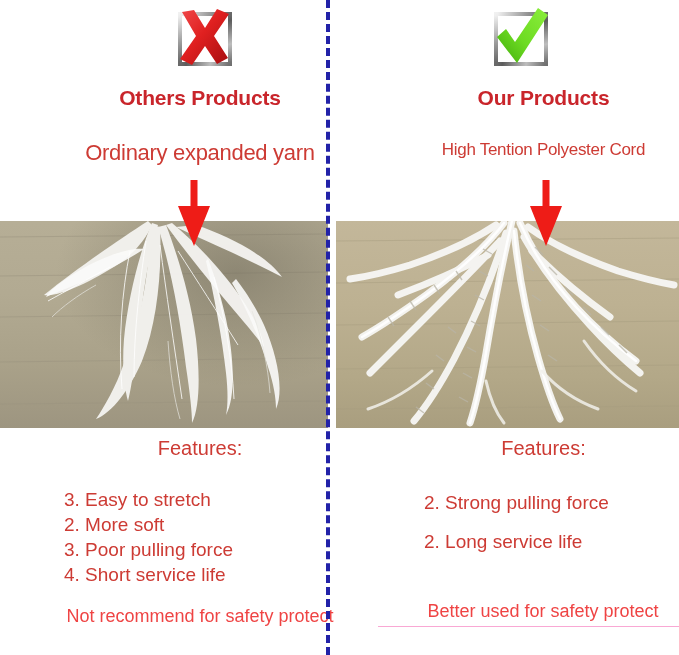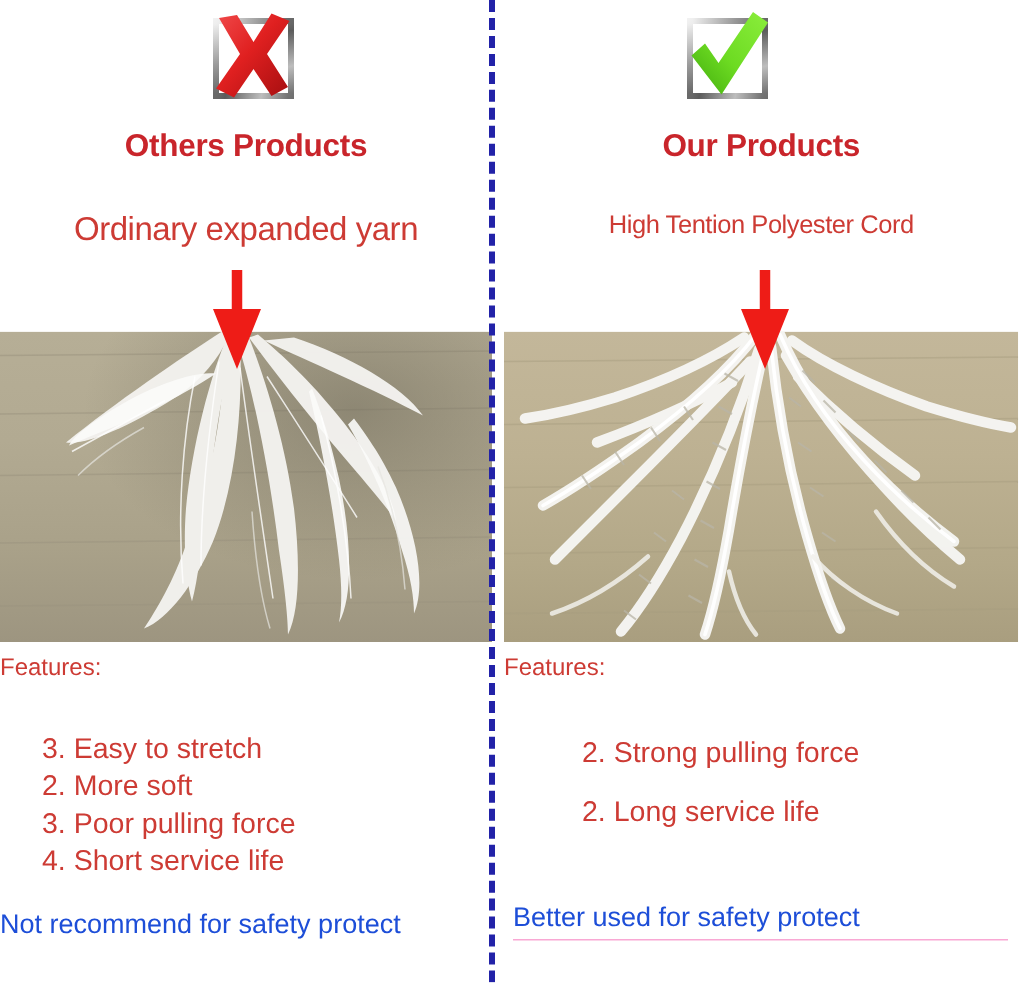--- a/index.html
+++ b/index.html
@@ -17,20 +17,21 @@
     background: #ffffff;
     overflow: hidden;
   }
 
   
   .panel {
     position: absolute;
     top: 0;
     width: 328px;
     height: 655px;
+    margin-left: 36px;
   }
   .panel-left  { left: 0; }
   .panel-right { left: 336px; width: 343px; }
 
   
   #divider {
     position: absolute;
     left: 326px;
     top: 0;
     width: 0;
@@ -103,22 +104,22 @@
   }
   .photo-left  { left: 0;   width: 328px; }
   .photo-right { left: 336px; width: 343px; }
   .photo svg { display: block; width: 100%; height: 100%; }
 
   
   .features-label {
     position: absolute;
     top: 437px;
     width: 100%;
-    text-align: left;
-    font-size: 16px;
+    text-align: center;
+    font-size: 20px;
     color: #cd3b34;
   }
   .features-list {
     position: absolute;
     margin: 0;
     padding: 0;
     list-style: none;
     color: #cd3b34;
     font-size: 19px;
   }
@@ -132,23 +133,23 @@
     top: 483px;
     line-height: 39px;
   }
   .features-list li { white-space: nowrap; }
 
   
   .footer-note {
     position: absolute;
     bottom: 28px;
     width: 100%;
-    text-align: left;
+    text-align: center;
     font-size: 18px;
-    color: #1d4ed8;
+    color: #ef4444;
   }
   .footer-note.underlined {
     border-bottom: 1px solid #f9a8d4;
     padding-bottom: 4px;
     width: 330px;
     left: 6px;
   }
 </style>
 </head>
 <body>

